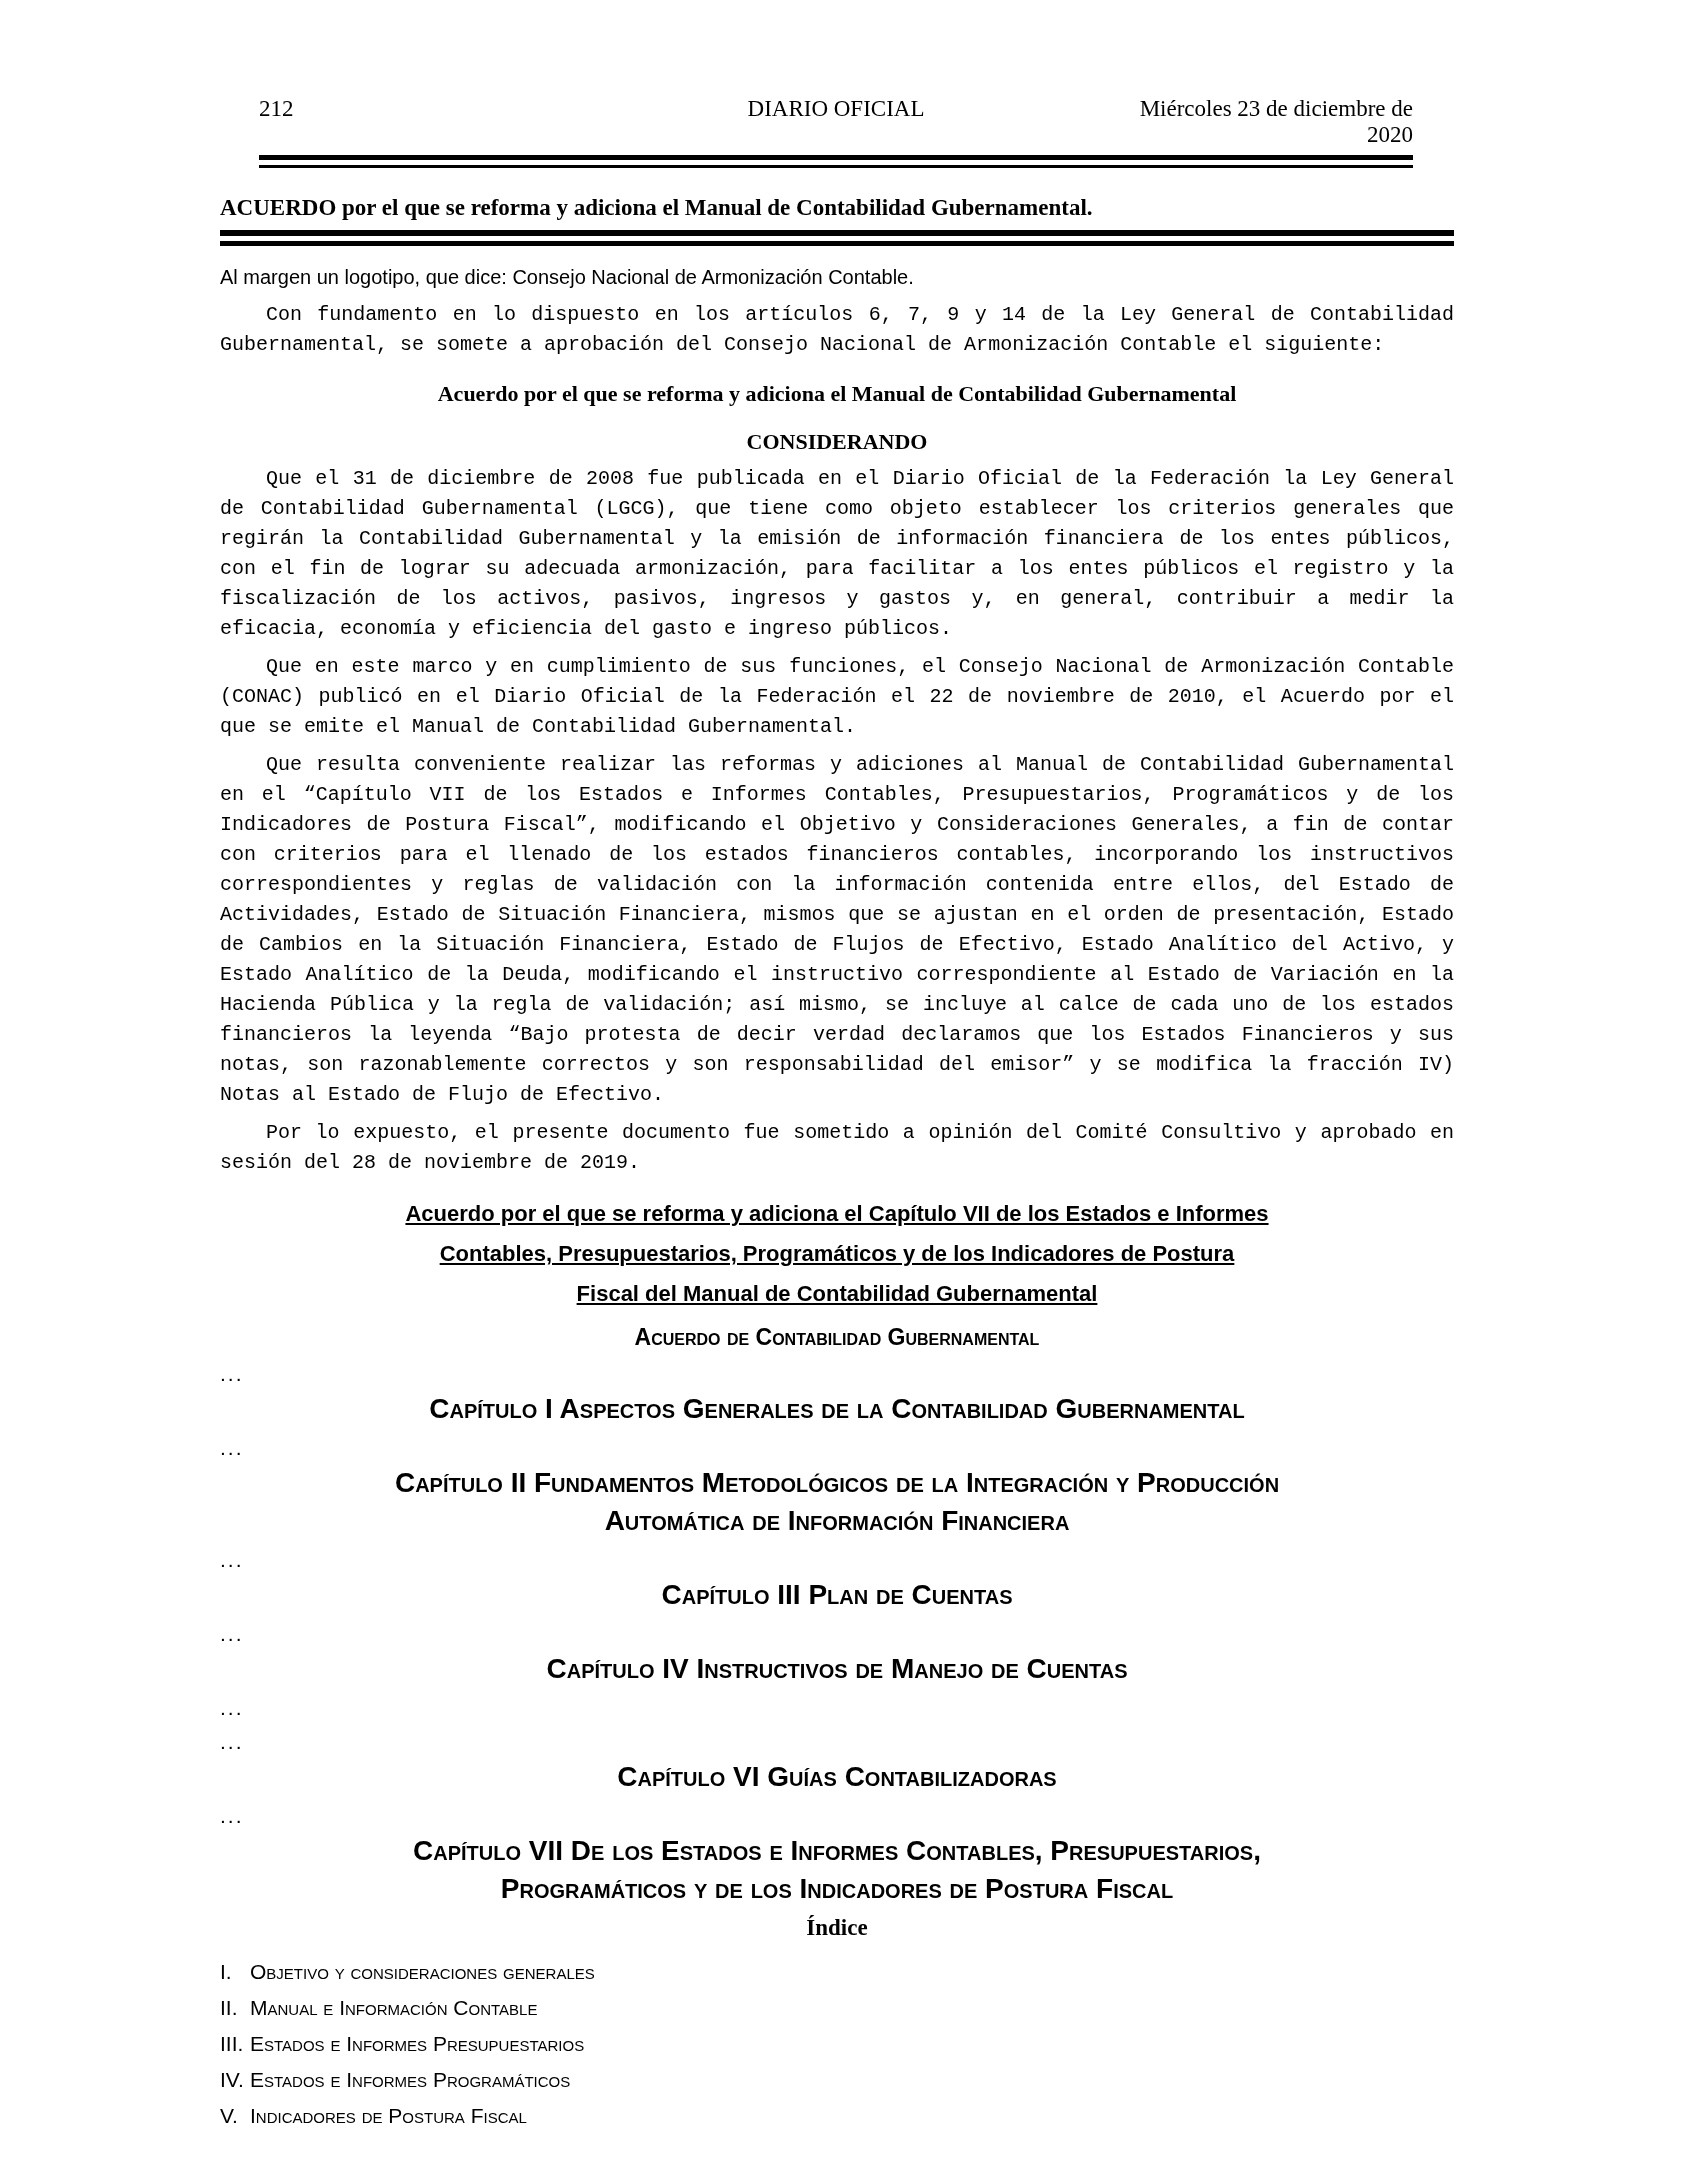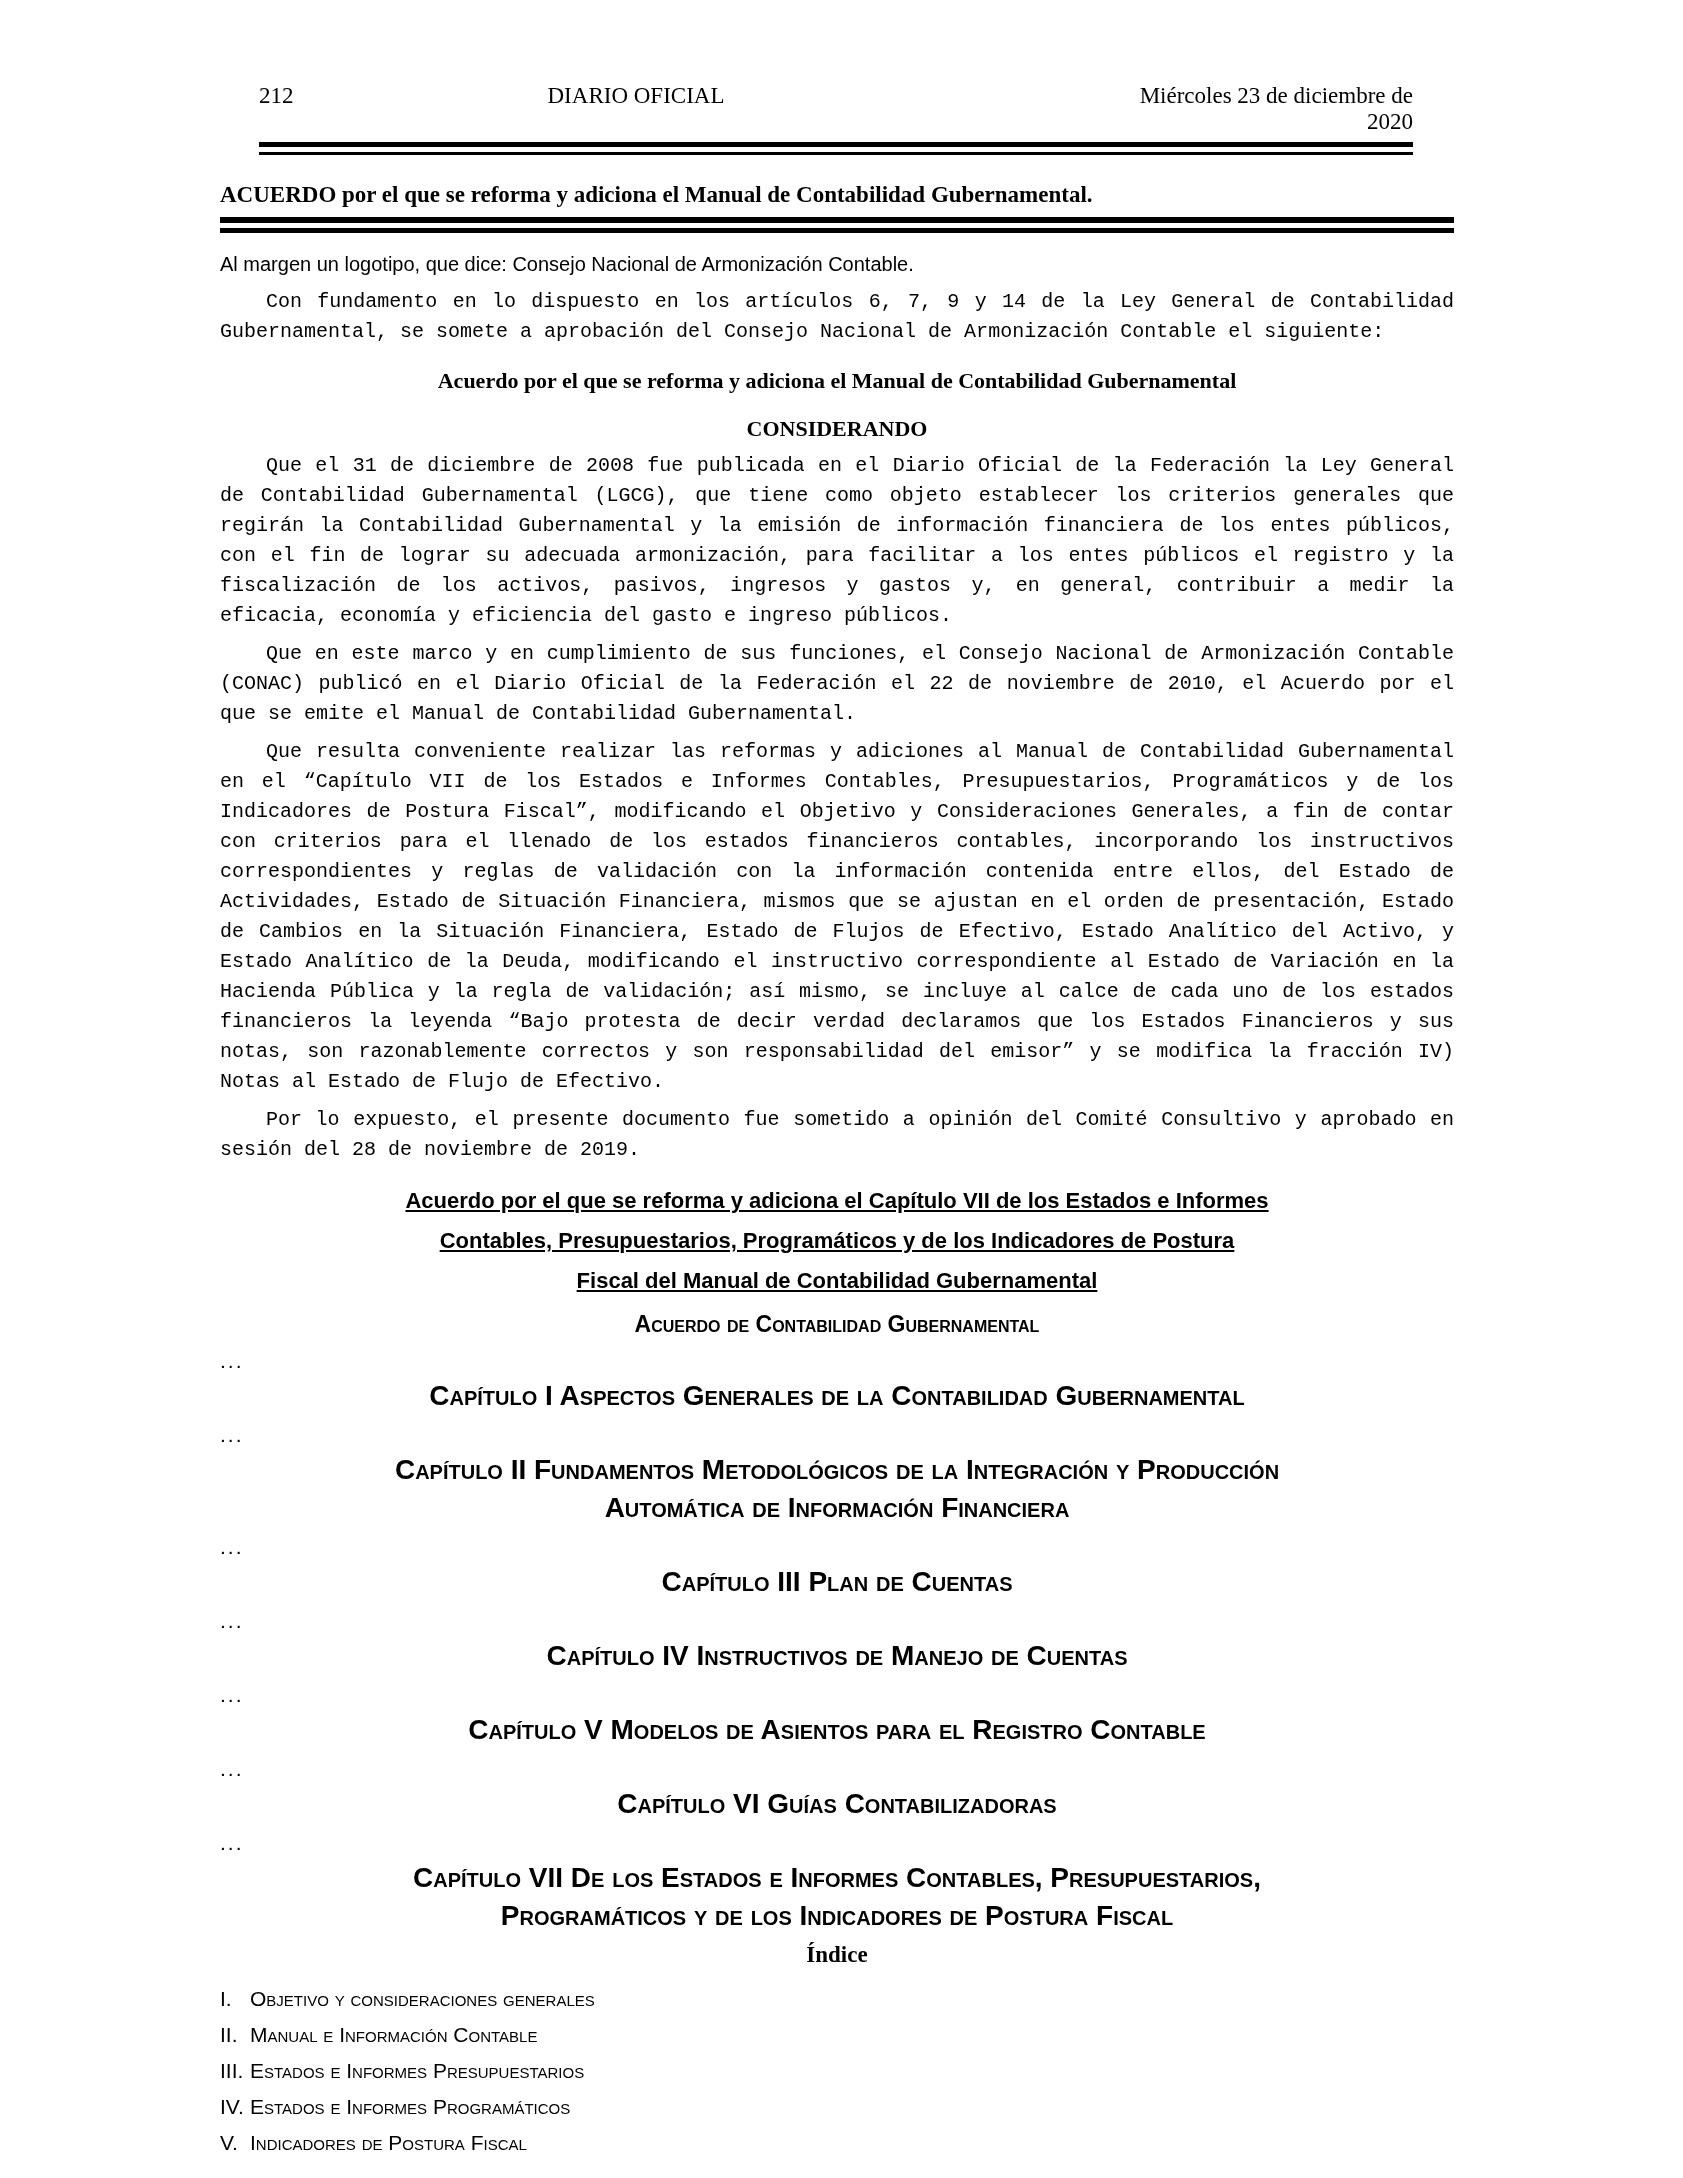--- a/index.html
+++ b/index.html
@@ -16,21 +16,21 @@
   
   .running-header {
     margin-left: 259px;
     width: 1154px;
     font-family: "Liberation Serif", serif;
     font-size: 23px;
     line-height: 26px;
   }
   .header-row { display: flex; align-items: baseline; }
   .h-left  { width: 25%; text-align: left; }
-  .h-center{ width: 50%; text-align: left; }
+  .h-center{ width: 50%; text-align: center; margin-top: 13px; }
   .h-right { width: 25%; text-align: right; }
   .header-rule {
     margin-top: 7px;
     height: 5px;
     border-top: 5px solid #000;
     border-bottom: 3px solid #000;
   }
 
   
   .content {
@@ -176,23 +176,20 @@
     <div class="chapter-heading">
       <div>Capítulo III Plan de Cuentas</div>
     </div>
 
     <div class="ellipsis">...</div>
     <div class="chapter-heading">
       <div>Capítulo IV Instructivos de Manejo de Cuentas</div>
     </div>
 
     <div class="ellipsis">...</div>
-    <div class="chapter-heading">
-      <div>Capítulo V Modelos de Asientos para el Registro Contable</div>
-    </div>
 
     <div class="ellipsis">...</div>
     <div class="chapter-heading">
       <div>Capítulo VI Guías Contabilizadoras</div>
     </div>
 
     <div class="ellipsis">...</div>
     <div class="chapter-heading">
       <div>Capítulo VII De los Estados e Informes Contables, Presupuestarios,</div>
       <div>Programáticos y de los Indicadores de Postura Fiscal</div>

